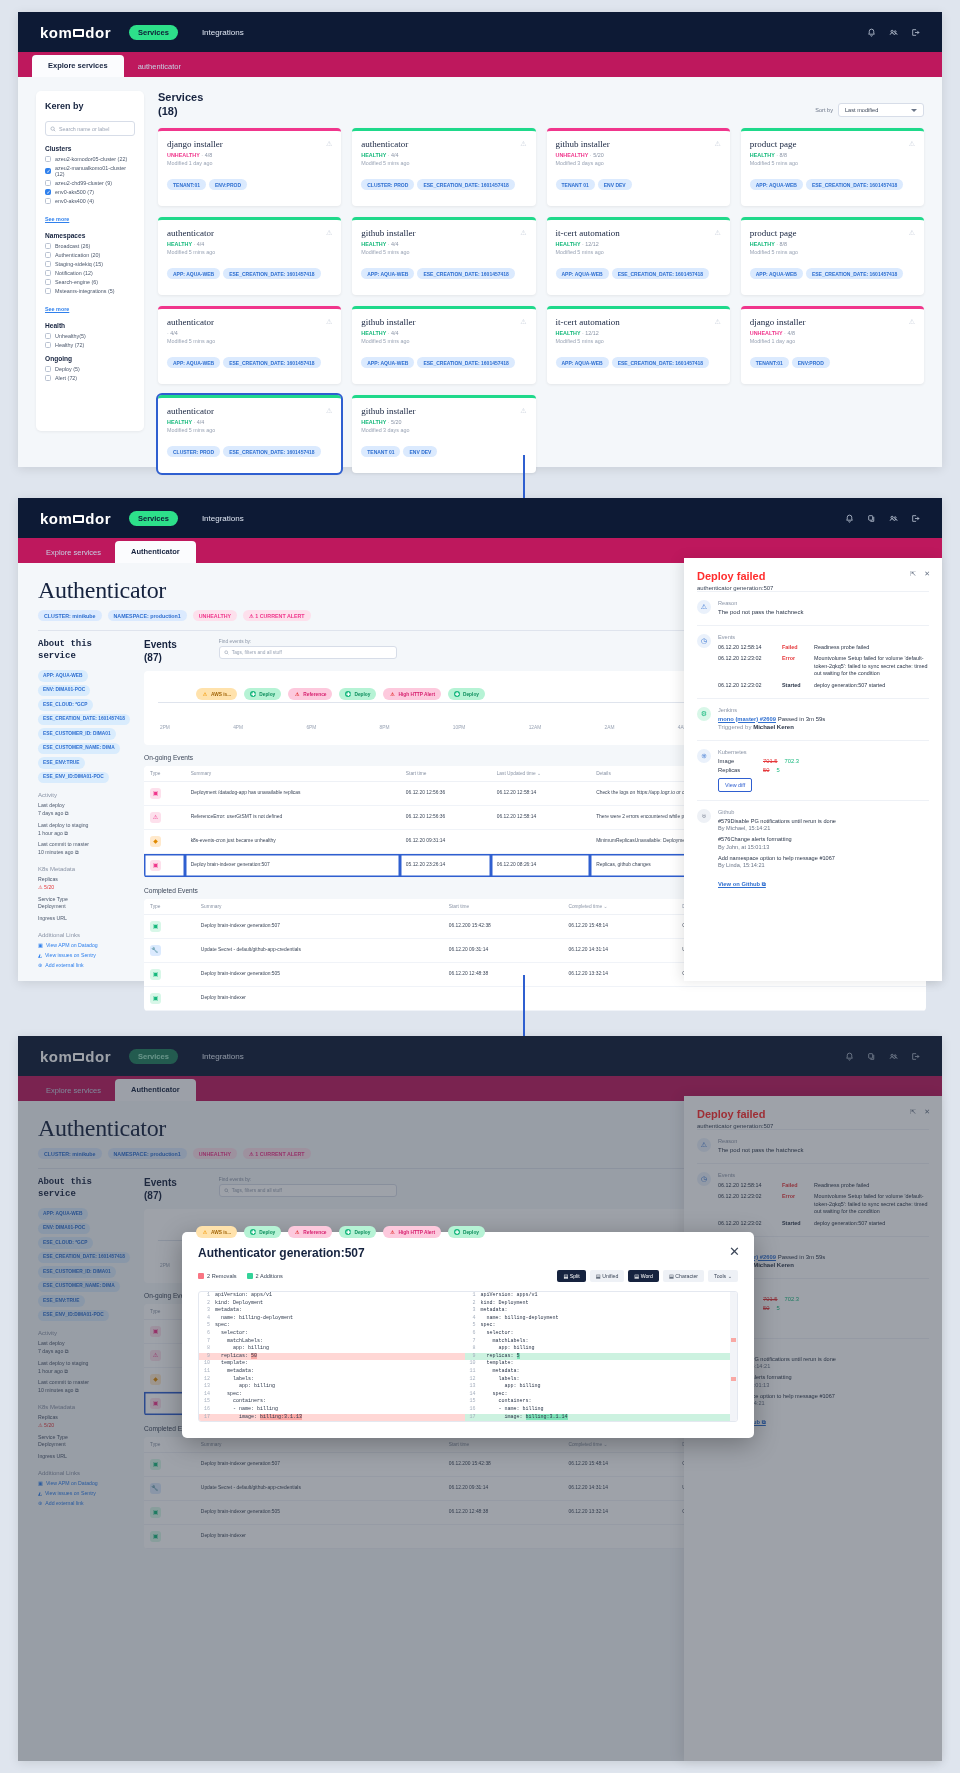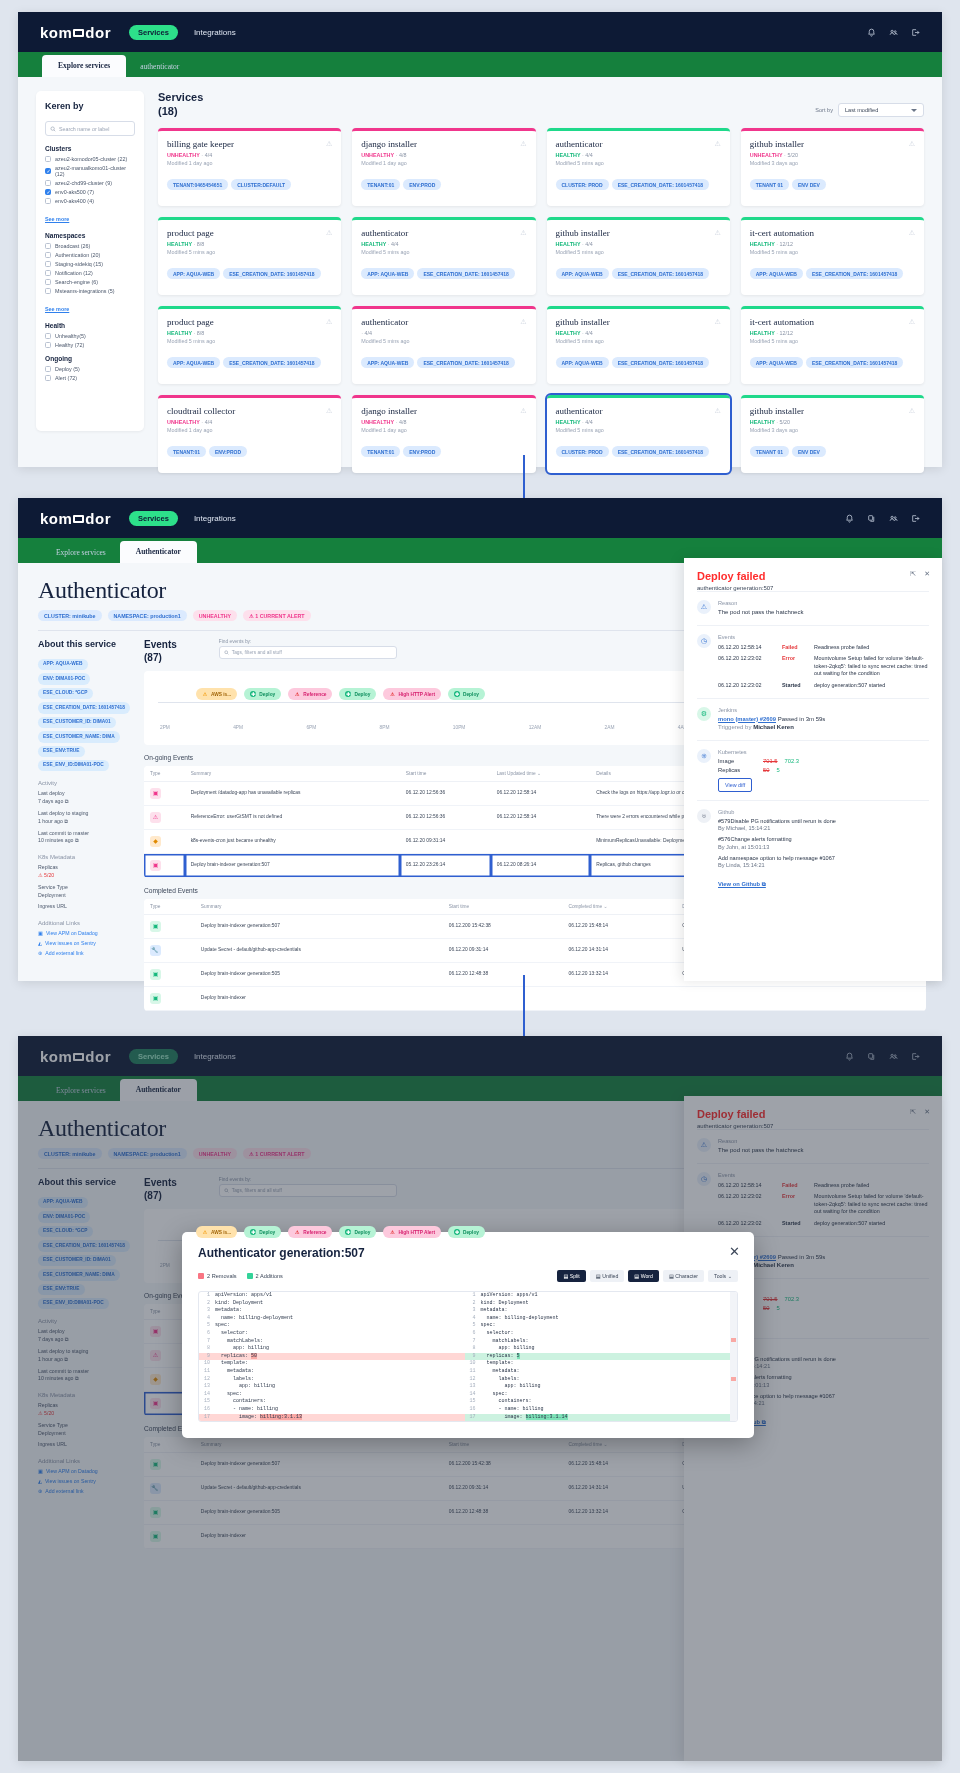--- a/index.html
+++ b/index.html
@@ -13,25 +13,25 @@
   .panel { position: absolute; left: 18px; width: 924px; background: #f4f7fa; box-shadow: 0 2px 10px rgba(0,0,0,.10); }
   #panel1 { top: 12px; height: 455px; }
   #panel2 { top: 498px; height: 483px; }
   #panel3 { top: 1036px; height: 725px; }
 
   
   .topnav { background: #0d1a35; height: 40px; display: flex; align-items: center; padding: 17px 22px; position: relative; }
   .logo { color: #fff; font-size: 15px; letter-spacing: .5px; font-weight: 600; }
   .logo .sq { display: inline-block; width: 11px; height: 8px; border: 2px solid #fff; border-radius: 1px; vertical-align: 1px; margin: 0 1px; }
   .navpill { background: #2de08a; color: #0d1a35; font-size: 7.5px; font-weight: 700; padding: 3px 9px; border-radius: 11px; margin-left: 18px; }
-  .navlink { color: #dfe6f2; font-size: 8px; margin-left: 16px; }
+  .navlink { color: #dfe6f2; font-size: 8px; margin-left: 24px; }
   .navicons { position: absolute; right: 22px; display: flex; gap: 13px; align-items: center; }
   .navicons svg { display: block; }
 
-  .tabbar { background: #15803d; height: 25px; display: flex; align-items: flex-end; padding-left: 24px; font-family: Liberation Serif, serif; }
+  .tabbar { background: #be185d; height: 25px; display: flex; align-items: flex-end; padding-left: 14px; }
   .tab { font-size: 7.5px; color: #c6d0e3; padding: 6px 14px 6px; }
   .tab.active { background: #fbfcfe; color: #16233f; font-weight: 700; border-radius: 4px 4px 0 0; padding: 6px 16px 7px; }
 
   
   .p1body { display: flex; padding: 14px 18px 0 18px; gap: 14px; }
   .filterbox { width: 108px; background: #fff; border-radius: 5px; padding: 10px 9px; box-shadow: 0 1px 3px rgba(0,0,0,.06); height: 340px; }
   .filter-title { font-size: 9px; font-weight: 700; color: #16233f; margin-bottom: 10px; }
   .searchbox { border: 1px solid #d7dde8; border-radius: 3px; height: 15px; display: flex; align-items: center; gap: 3px; padding: 0 4px; margin-bottom: 9px; }
   .searchbox span.t { font-size: 5.3px; color: #9aa4b5; }
   .fgroup-title { font-size: 6.6px; font-weight: 700; color: #16233f; margin: 7px 0 4px; }
@@ -65,21 +65,21 @@
   
   .svcpage { padding: 14px 16px 0 20px; position: relative; }
   .bigtitle { font-family: "Liberation Serif", serif; font-size: 24px; color: #16233f; letter-spacing: -.3px; }
   .badges { margin-top: 6px; display: flex; gap: 6px; align-items: center; }
   .badge { font-size: 5.3px; font-weight: 700; border-radius: 9px; padding: 2.5px 6px; background: #dbeafe; color: #2f6fd0; }
   .badge.pink { background: #fde0ec; color: #f0368c; }
   .hr { height: 1px; background: #dfe4ed; margin: 9px 0 8px; }
 
   .cols { display: flex; gap: 14px; }
   .aboutcol { width: 92px; flex: none; }
-  .about-h { font-size: 9px; font-weight: 700; color: #16233f; line-height: 1.3; margin-bottom: 8px; }
+  .about-h { font-size: 9px; font-weight: 700; color: #16233f; line-height: 1.3; margin-bottom: 8px; font-family: Liberation Mono, monospace; }
   .minichip { display: block; background: #d9ecfd; color: #2f6fd0; font-size: 4.8px; font-weight: 700; border-radius: 7px; padding: 2.5px 5px; margin-bottom: 3px; width: fit-content; max-width: 100%; line-height: 1.35; }
   .sec-h { font-size: 6px; color: #8a94a6; margin: 9px 0 4px; font-weight: 400; }
   .act { font-size: 5.2px; color: #4c586c; line-height: 1.5; margin-bottom: 4px; }
   .linkline { font-size: 5.2px; color: #2f80ed; margin-bottom: 4px; display: flex; gap: 3px; align-items: center; }
   .redline { font-size: 5.2px; color: #e5383b; }
 
   .eventscol { flex: 1; min-width: 0; }
   .ev-head { display: flex; align-items: flex-start; }
   .ev-title { font-size: 10px; font-weight: 700; color: #16233f; line-height: 1.25; }
   .findwrap { margin-left: 42px; }
@@ -267,33 +267,31 @@
         <div class="svc-title">
           <div>Services</div>
             <div>(18)</div>
         </div>
         <div class="sortwrap">
           <span class="sortlbl">Sort by</span>
           <div class="sortsel">Last modified</div>
         </div>
       </div>
       <div class="grid" id="service-grid">
-          <div class="card"><div class="warnicon">⚠</div><h3>billing gate keeper</h3><div class="statusline">UNHEALTHY<span class="rep">  ·  4/4</span></div><div class="modified">Modified 1 day ago</div><div class="chip">TENANT:0465454651</div><div class="chip">CLUSTER:DEFAULT</div></div>
           <div class="card"><div class="warnicon">⚠</div><h3>django installer</h3><div class="statusline">UNHEALTHY<span class="rep">  ·  4/8</span></div><div class="modified">Modified 1 day ago</div><div class="chip">TENANT:01</div><div class="chip">ENV:PROD</div></div>
           <div class="card healthy"><div class="warnicon">⚠</div><h3>authenticator</h3><div class="statusline ok">HEALTHY<span class="rep">  ·  4/4</span></div><div class="modified">Modified 5 mins ago</div><div class="chip">CLUSTER: PROD</div><div class="chip">ESE_CREATION_DATE: 1601457418</div></div>
           <div class="card"><div class="warnicon">⚠</div><h3>github installer</h3><div class="statusline">UNHEALTHY<span class="rep">  ·  5/20</span></div><div class="modified">Modified 3 days ago</div><div class="chip">TENANT 01</div><div class="chip">ENV DEV</div></div>
           <div class="card healthy"><div class="warnicon">⚠</div><h3>product page</h3><div class="statusline ok">HEALTHY<span class="rep">  ·  8/8</span></div><div class="modified">Modified 5 mins ago</div><div class="chip">APP: AQUA-WEB</div><div class="chip">ESE_CREATION_DATE: 1601457418</div></div>
           <div class="card healthy"><div class="warnicon">⚠</div><h3>authenticator</h3><div class="statusline ok">HEALTHY<span class="rep">  ·  4/4</span></div><div class="modified">Modified 5 mins ago</div><div class="chip">APP: AQUA-WEB</div><div class="chip">ESE_CREATION_DATE: 1601457418</div></div>
           <div class="card healthy"><div class="warnicon">⚠</div><h3>github installer</h3><div class="statusline ok">HEALTHY<span class="rep">  ·  4/4</span></div><div class="modified">Modified 5 mins ago</div><div class="chip">APP: AQUA-WEB</div><div class="chip">ESE_CREATION_DATE: 1601457418</div></div>
           <div class="card healthy"><div class="warnicon">⚠</div><h3>it-cert automation</h3><div class="statusline ok">HEALTHY<span class="rep">  ·  12/12</span></div><div class="modified">Modified 5 mins ago</div><div class="chip">APP: AQUA-WEB</div><div class="chip">ESE_CREATION_DATE: 1601457418</div></div>
           <div class="card healthy"><div class="warnicon">⚠</div><h3>product page</h3><div class="statusline ok">HEALTHY<span class="rep">  ·  8/8</span></div><div class="modified">Modified 5 mins ago</div><div class="chip">APP: AQUA-WEB</div><div class="chip">ESE_CREATION_DATE: 1601457418</div></div>
           <div class="card"><div class="warnicon">⚠</div><h3>authenticator</h3><div class="statusline"><span class="rep">  ·  4/4</span></div><div class="modified">Modified 5 mins ago</div><div class="chip">APP: AQUA-WEB</div><div class="chip">ESE_CREATION_DATE: 1601457418</div></div>
           <div class="card healthy"><div class="warnicon">⚠</div><h3>github installer</h3><div class="statusline ok">HEALTHY<span class="rep">  ·  4/4</span></div><div class="modified">Modified 5 mins ago</div><div class="chip">APP: AQUA-WEB</div><div class="chip">ESE_CREATION_DATE: 1601457418</div></div>
           <div class="card healthy"><div class="warnicon">⚠</div><h3>it-cert automation</h3><div class="statusline ok">HEALTHY<span class="rep">  ·  12/12</span></div><div class="modified">Modified 5 mins ago</div><div class="chip">APP: AQUA-WEB</div><div class="chip">ESE_CREATION_DATE: 1601457418</div></div>
-          <div class="card"><div class="warnicon">⚠</div><h3>cloudtrail collector</h3><div class="statusline">UNHEALTHY<span class="rep">  ·  4/4</span></div><div class="modified">Modified 1 day ago</div><div class="chip">TENANT:01</div><div class="chip">ENV:PROD</div></div>
           <div class="card"><div class="warnicon">⚠</div><h3>django installer</h3><div class="statusline">UNHEALTHY<span class="rep">  ·  4/8</span></div><div class="modified">Modified 1 day ago</div><div class="chip">TENANT:01</div><div class="chip">ENV:PROD</div></div>
           <div class="card healthy selected"><div class="warnicon">⚠</div><h3>authenticator</h3><div class="statusline ok">HEALTHY<span class="rep">  ·  4/4</span></div><div class="modified">Modified 5 mins ago</div><div class="chip">CLUSTER: PROD</div><div class="chip">ESE_CREATION_DATE: 1601457418</div></div>
           <div class="card healthy"><div class="warnicon">⚠</div><h3>github installer</h3><div class="statusline ok">HEALTHY<span class="rep">  ·  5/20</span></div><div class="modified">Modified 3 days ago</div><div class="chip">TENANT 01</div><div class="chip">ENV DEV</div></div>
         </div>
     </div>
   </div>
 </div>
 
 <div class="arrow" id="arrow1"></div>
 

